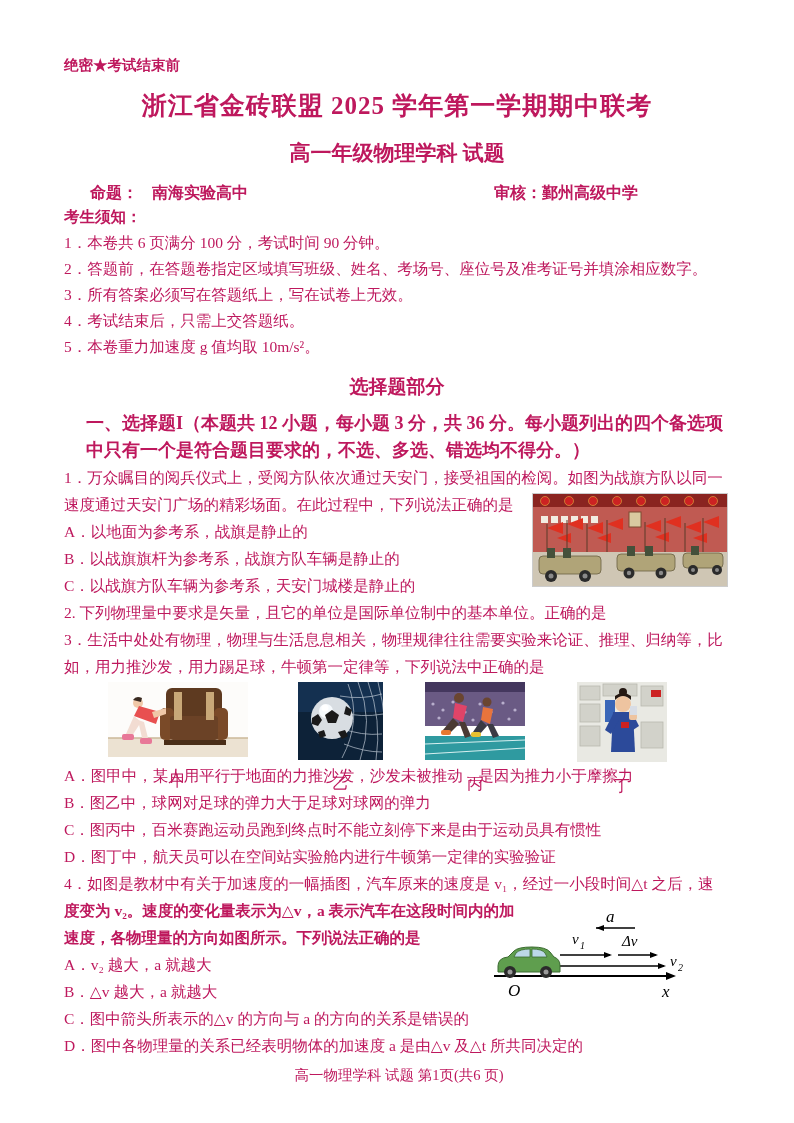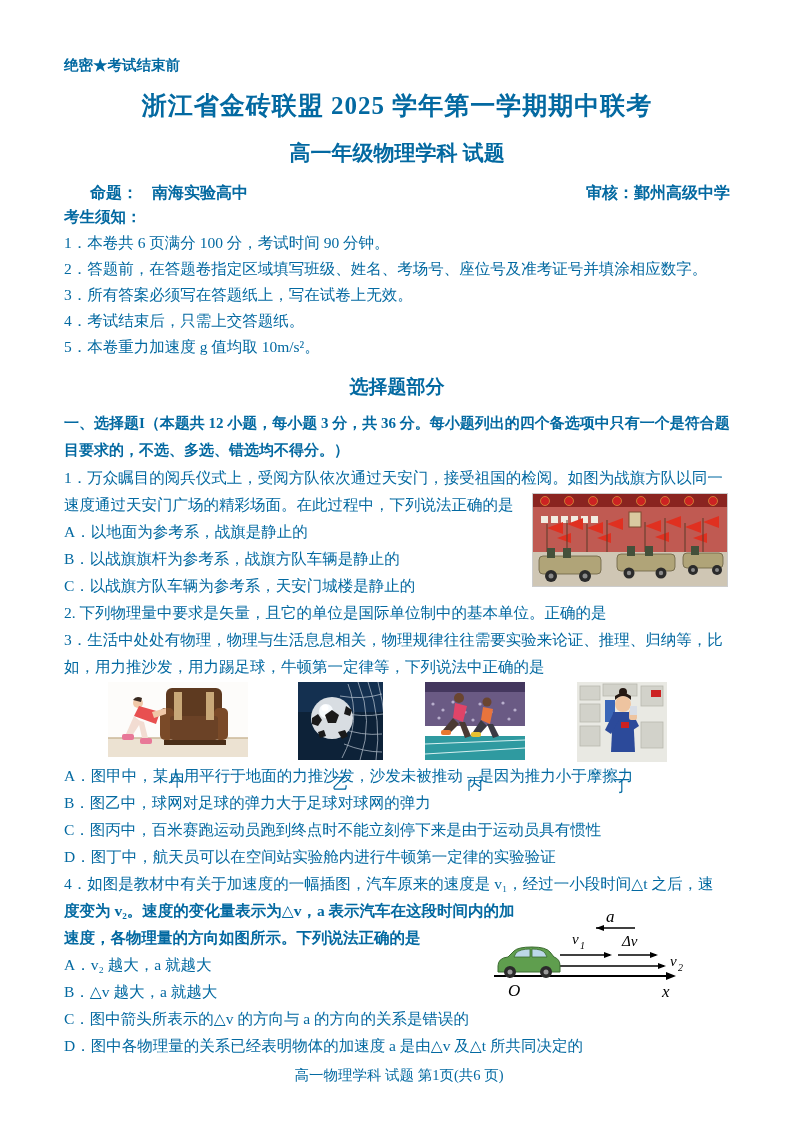--- a/index.html
+++ b/index.html
@@ -1,31 +1,31 @@
 <!DOCTYPE html>
 <html><head>
 <meta charset="utf-8">
 <style>
   * { margin:0; padding:0; box-sizing:border-box; }
   html,body { background:#888; }
   .page {
     width:794px; height:1123px; margin:0 auto; background:#ffffff;
     position:relative; padding:56px 64px 0 64px;
     font-family:"Liberation Serif","DejaVu Serif",serif;
-    color:#0369a1; overflow:hidden;
+    color:#be185d; overflow:hidden;
   }
   .classification { font-size:14.5px; font-weight:bold; }
   .title { text-align:center; font-size:25px; font-weight:bold; margin-top:14px; letter-spacing:1px; }
   .subtitle { text-align:center; font-size:21px; font-weight:bold; margin-top:17px; }
   .meta-row { display:flex; margin-top:16px; font-size:16px; font-weight:bold; padding-left:26px; }
-  .meta-reviewer { margin-left:auto; }
+  .meta-reviewer { margin-left:auto; margin-right:92px; }
   .notice { font-size:15.5px; line-height:26px; }
   .notice-heading { font-weight:bold; }
   .part-heading { text-align:center; font-size:19px; font-weight:bold; margin:14px 0 10px 0; }
-  .instructions { font-weight:bold; font-size:15px; line-height:27px; }
+  .instructions { font-weight:bold; font-size:18px; line-height:27px;margin-left:22px; }
   .q { position:relative; font-size:15.5px; line-height:27px; }
   .q p { margin:0; }
   .stem-nowrap { white-space:nowrap; display:block; }
   .stem-narrow { display:block; max-width:462px;font-weight:bold; }
   .options-row { display:flex; }
   .options-row span:nth-child(1){ width:200px; }
   .options-row span:nth-child(2){ width:196px; }
   .options-row span:nth-child(3){ width:200px; }
   .q1-img { position:absolute; right:2px; top:29px; width:196px; height:94px; border:1px solid #ccc; }
   .q4-fig { position:absolute; right:0px; top:24px; width:250px; height:122px; }

